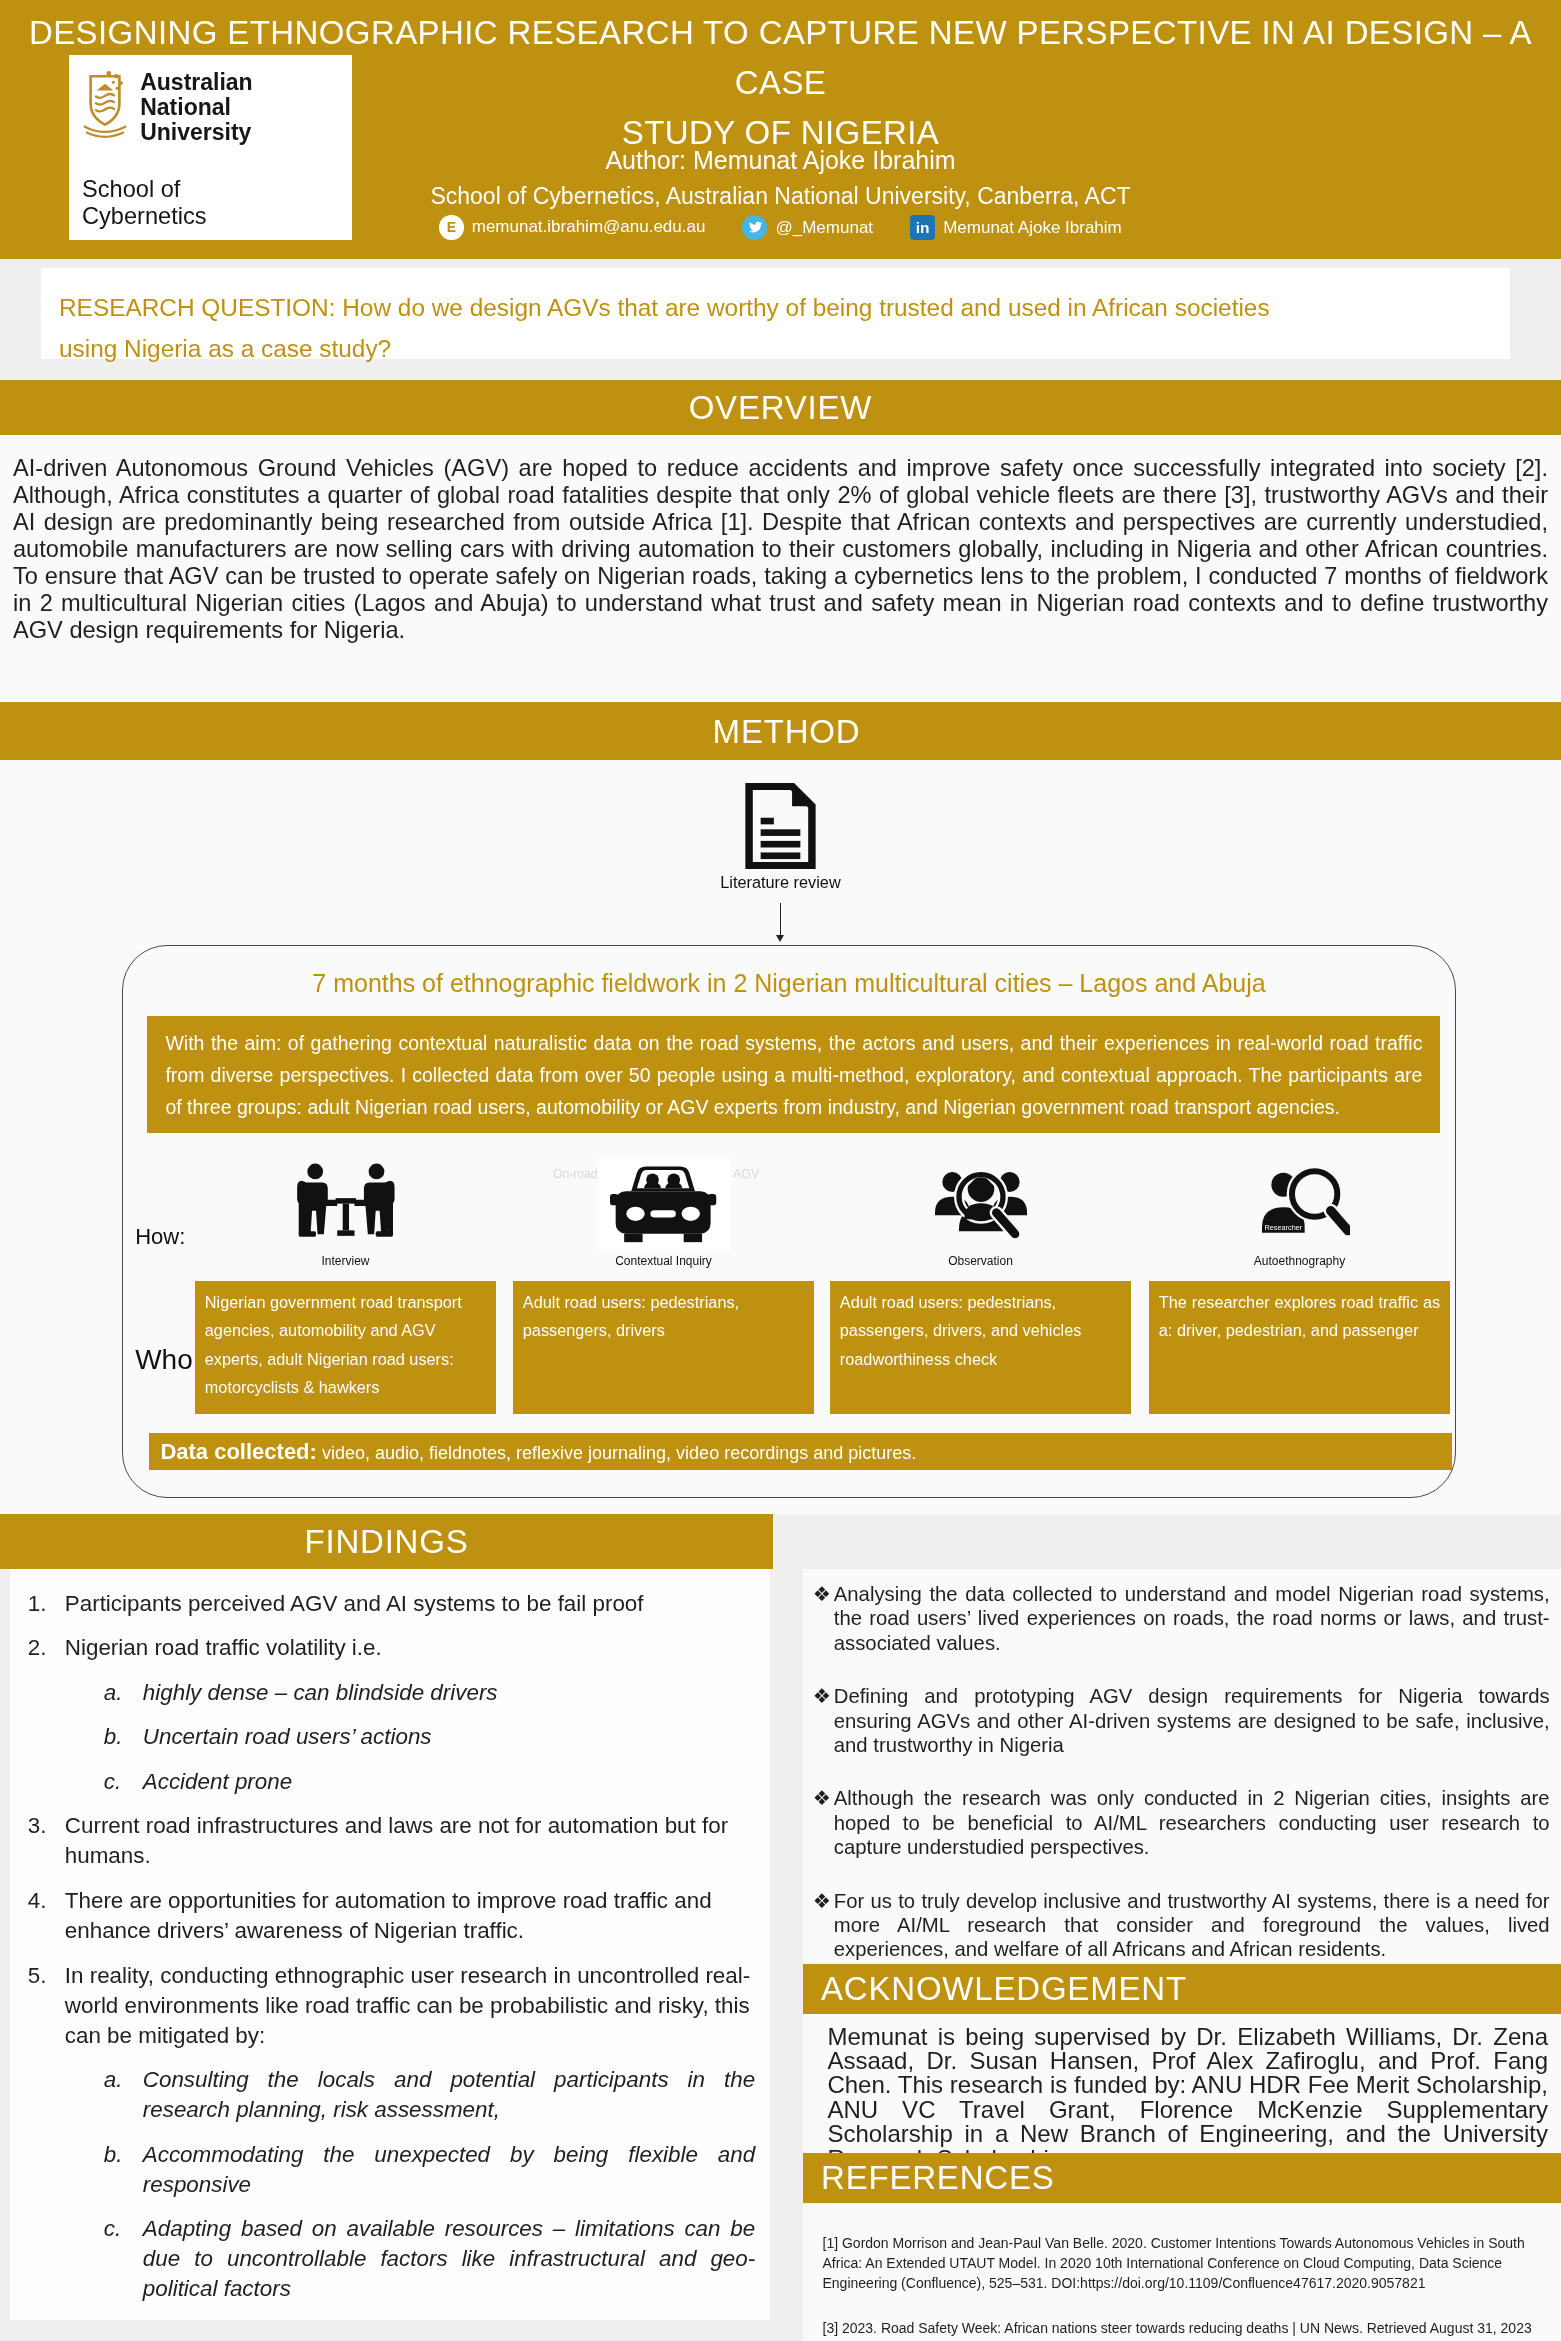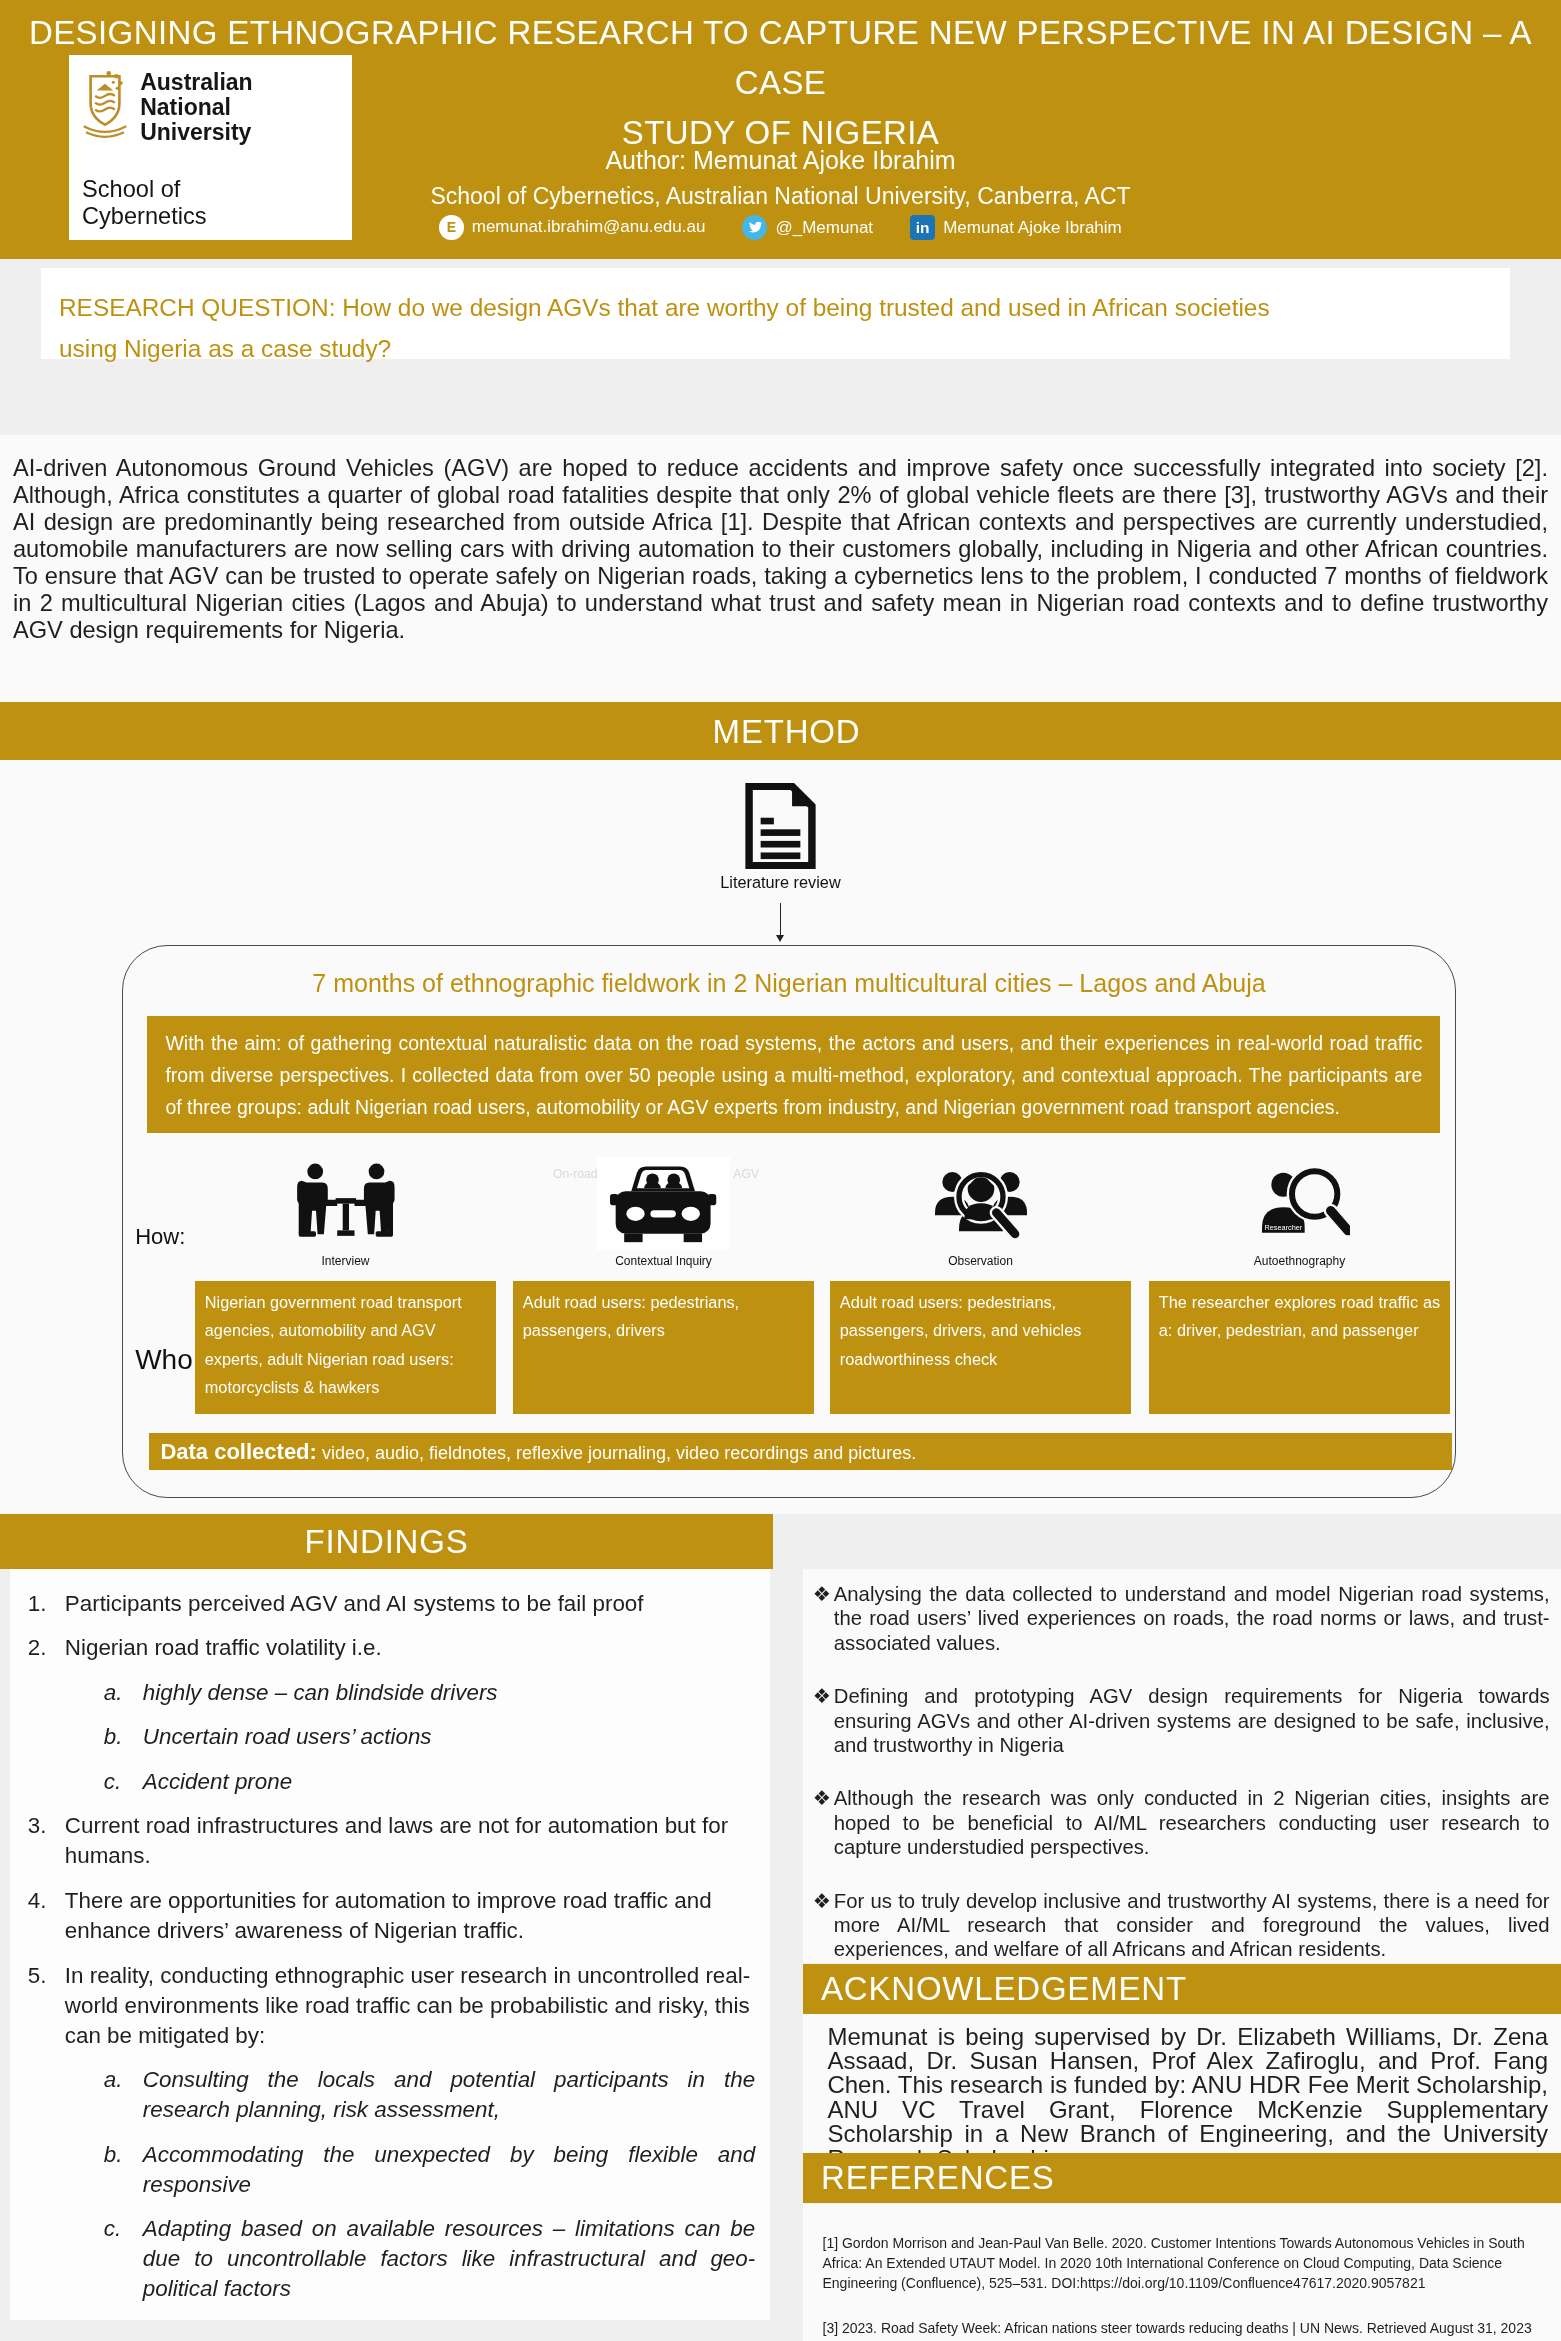--- a/index.html
+++ b/index.html
@@ -159,20 +159,21 @@
         <span class="badge-li">in</span>
         <span>Memunat Ajoke Ibrahim</span>
       </div>
     </div>
   </div>
 
   <div class="rq-box">
     <div class="rq-text">RESEARCH QUESTION: How do we design AGVs that are worthy of being trusted and used in African societies using Nigeria as a case study?</div>
   </div>
 
+  <div class="banner" id="overview-banner">OVERVIEW</div>
   <div class="overview-body">
     <p>AI-driven Autonomous Ground Vehicles (AGV) are hoped to reduce accidents and improve safety once successfully integrated into society [2]. Although, Africa constitutes a quarter of global road fatalities despite that only 2% of global vehicle fleets are there [3], trustworthy AGVs and their AI design are predominantly being researched from outside Africa [1]. Despite that African contexts and perspectives are currently understudied, automobile manufacturers are now selling cars with driving automation to their customers globally, including in Nigeria and other African countries. To ensure that AGV can be trusted to operate safely on Nigerian roads, taking a cybernetics lens to the problem, I conducted 7 months of fieldwork in 2 multicultural Nigerian cities (Lagos and Abuja) to understand what trust and safety mean in Nigerian road contexts and to define trustworthy AGV design requirements for Nigeria.</p>
   </div>
 
   <div class="banner" id="method-banner">METHOD</div>
   <div class="method-content">
 
     <div class="lit">
       <svg viewBox="0 0 88 104">
         <path d="M6 4 h52 l24 24 v72 H6 z" fill="none" stroke="#111" stroke-width="9"></path>

